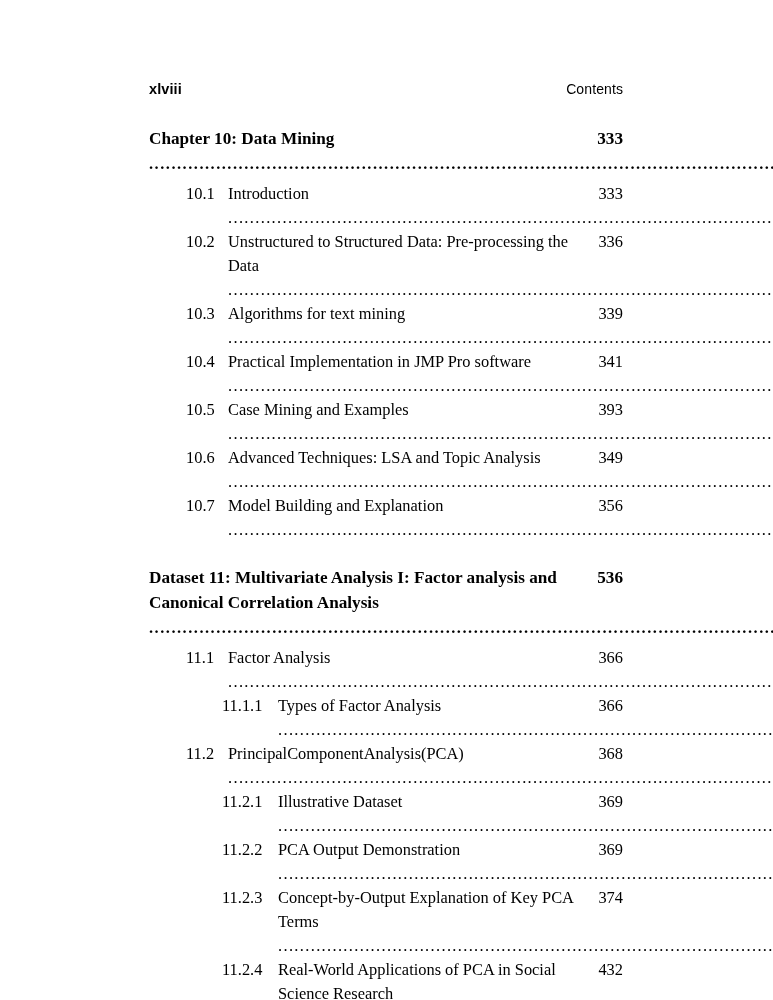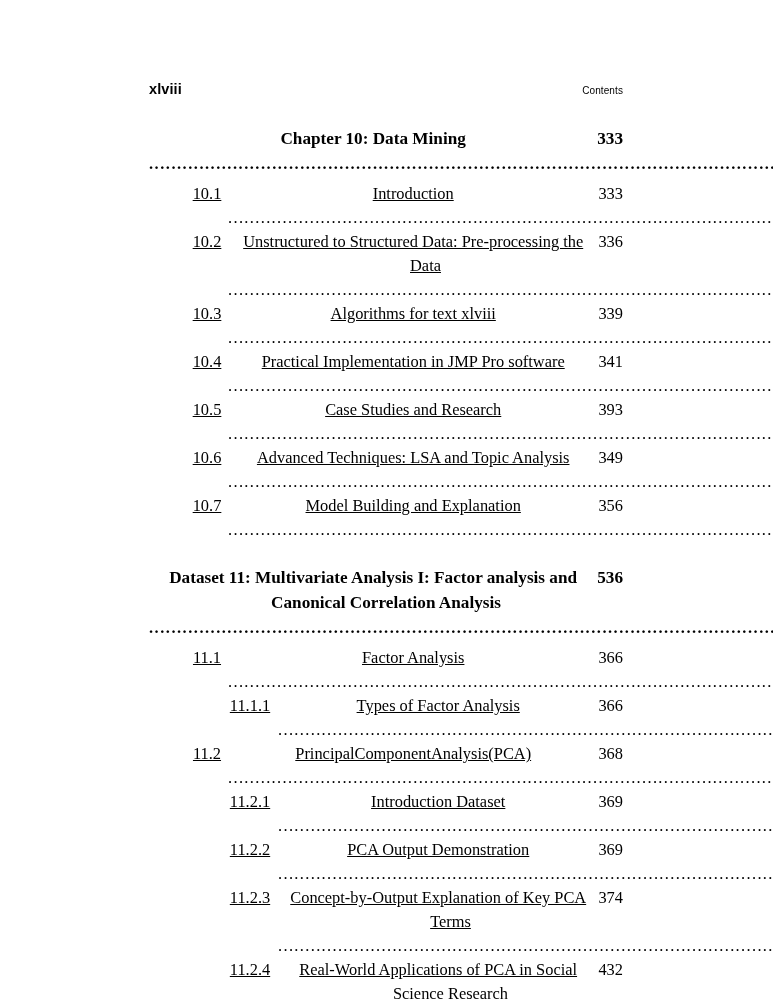--- a/index.html
+++ b/index.html
@@ -15,21 +15,20 @@
     font-family: "Liberation Serif", "DejaVu Serif", serif;
     color: #000000;
     -webkit-font-smoothing: antialiased;
   }
 
   .page {
     position: relative;
     width: 773px;
     height: 1000px;
     box-sizing: border-box;
-    text-align: center;
   }
 
   
   .running-head {
     position: absolute;
     left: 149px;
     top: 81px;
     width: 474px;
     height: 16px;
     display: flex;
@@ -37,21 +36,21 @@
     justify-content: space-between;
   }
   .folio {
     font-family: "Liberation Sans", "DejaVu Sans", sans-serif;
     font-weight: bold;
     font-size: 14.5px;
     letter-spacing: 0.1px;
   }
   .head-title {
     font-family: "Liberation Sans", "DejaVu Sans", sans-serif;
-    font-size: 10px;
+    font-size: 14px;
     letter-spacing: 0.1px;
   }
 
   
   .toc {
     position: absolute;
     left: 149px;
     top: 126px;
     width: 474px;
   }
@@ -106,21 +105,21 @@
     width: 42px;
     margin-left: 37px;
   }
 
   
   .lvl2 > .num {
     width: 56px;
     margin-left: 73px;
   }
 
-  .entry + .entry { margin-top: 0; text-decoration: underline; }
+  .entry + .entry { margin-top: 0; }
 </style>
 </head>
 <body>
 
 <div class="page">
 
   <div class="running-head">
     <span class="folio">xlviii</span>
     <span class="head-title">Contents</span>
   </div>
@@ -133,29 +132,29 @@
         <div class="entry lvl1">
           <span class="num">10.1</span>
           <div class="body"><span class="pg">333</span><span>Introduction</span><span class="leader">............................................................................................................................................</span></div>
         </div>
         <div class="entry lvl1">
           <span class="num">10.2</span>
           <div class="body"><span class="pg">336</span><span>Unstructured to Structured Data: Pre-processing the Data</span><span class="leader">............................................................................................................................................</span></div>
         </div>
         <div class="entry lvl1">
           <span class="num">10.3</span>
-          <div class="body"><span class="pg">339</span><span>Algorithms for text xlviii</span><span class="leader">............................................................................................................................................</span></div>
+          <div class="body"><span class="pg">339</span><span>Algorithms for text mining</span><span class="leader">............................................................................................................................................</span></div>
         </div>
         <div class="entry lvl1">
           <span class="num">10.4</span>
           <div class="body"><span class="pg">341</span><span>Practical Implementation in JMP Pro software</span><span class="leader">............................................................................................................................................</span></div>
         </div>
         <div class="entry lvl1">
           <span class="num">10.5</span>
-          <div class="body"><span class="pg">393</span><span>Case Studies and Research</span><span class="leader">............................................................................................................................................</span></div>
+          <div class="body"><span class="pg">393</span><span>Case Mining and Examples</span><span class="leader">............................................................................................................................................</span></div>
         </div>
         <div class="entry lvl1">
           <span class="num">10.6</span>
           <div class="body"><span class="pg">349</span><span>Advanced Techniques: LSA and Topic Analysis</span><span class="leader">............................................................................................................................................</span></div>
         </div>
         <div class="entry lvl1">
           <span class="num">10.7</span>
           <div class="body"><span class="pg">356</span><span>Model Building and Explanation</span><span class="leader">............................................................................................................................................</span></div>
         </div>
       </div>
@@ -170,21 +169,21 @@
         <div class="entry lvl2">
           <span class="num">11.1.1</span>
           <div class="body"><span class="pg">366</span><span>Types of Factor Analysis</span><span class="leader">............................................................................................................................................</span></div>
         </div>
         <div class="entry lvl1">
           <span class="num">11.2</span>
           <div class="body"><span class="pg">368</span><span>PrincipalComponentAnalysis(PCA)</span><span class="leader">............................................................................................................................................</span></div>
         </div>
         <div class="entry lvl2">
           <span class="num">11.2.1</span>
-          <div class="body"><span class="pg">369</span><span>Introduction Dataset</span><span class="leader">............................................................................................................................................</span></div>
+          <div class="body"><span class="pg">369</span><span>Illustrative Dataset</span><span class="leader">............................................................................................................................................</span></div>
         </div>
         <div class="entry lvl2">
           <span class="num">11.2.2</span>
           <div class="body"><span class="pg">369</span><span>PCA Output Demonstration</span><span class="leader">............................................................................................................................................</span></div>
         </div>
         <div class="entry lvl2">
           <span class="num">11.2.3</span>
           <div class="body"><span class="pg">374</span><span>Concept-by-Output Explanation of Key PCA Terms</span><span class="leader">............................................................................................................................................</span></div>
         </div>
         <div class="entry lvl2">

